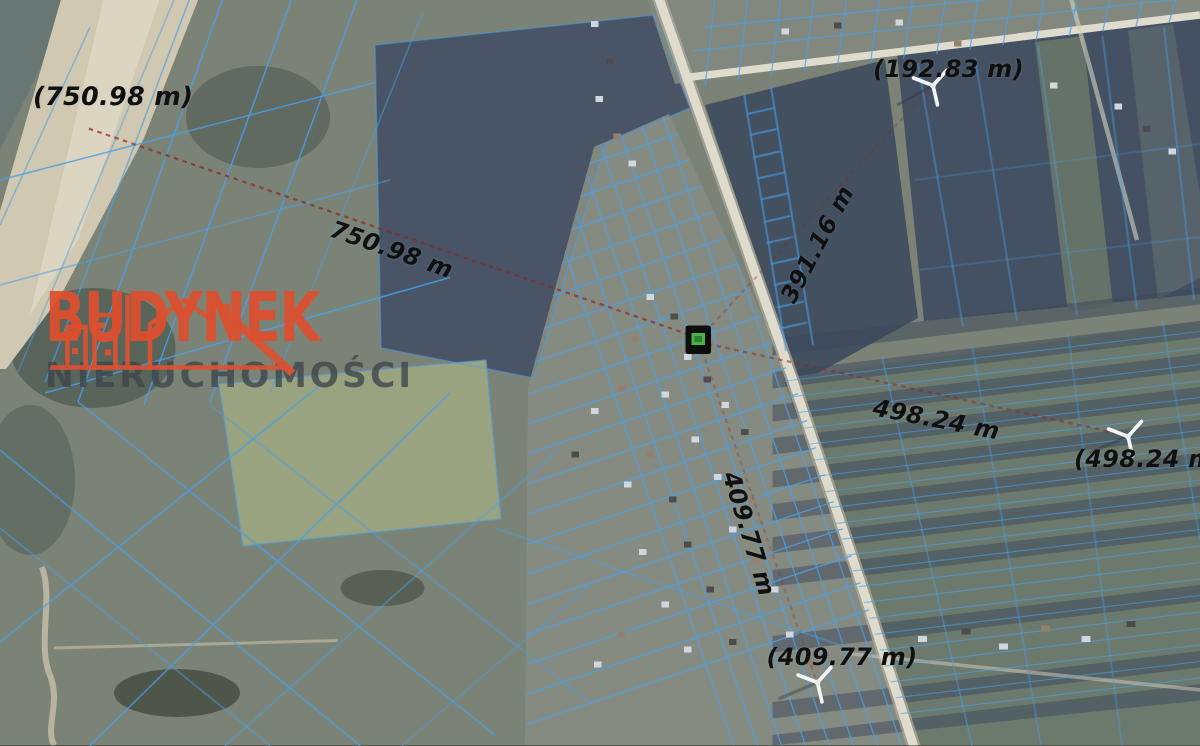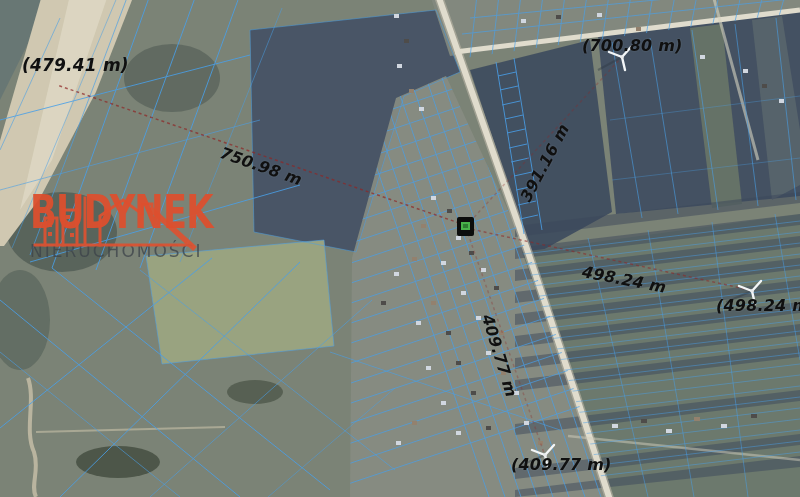--- a/index.html
+++ b/index.html
@@ -20,21 +20,21 @@
   .rotm62{transform:rotate(-62deg);transform-origin:left bottom;}
   .rot11{transform:rotate(11deg);transform-origin:left top;}
   .rot73{transform:rotate(73deg);transform-origin:left top;}
   #logo{position:absolute;left:30px;top:188px;width:200px;}
   #logo .brand{
     font-weight:700;font-size:44px;line-height:44px;color:#dd4f2e;
     transform:scale(0.80,1.04);transform-origin:left top;letter-spacing:-1px;
     margin-top:2px;opacity:.95;
   }
   #logo .subtitle{
-    font-weight:400;font-size:17px;line-height:19px;color:rgba(62,68,74,.78);
+    font-weight:700;font-size:23px;line-height:19px;color:rgba(62,68,74,.78);
     letter-spacing:2px;margin-top:8px;
   }
   .marker{position:absolute;left:457px;top:217px;width:17px;height:19px;
     background:#0c0d0c;border-radius:2px;}
   .marker .inner{position:absolute;left:4px;top:5px;width:9px;height:8px;background:#49b34a;}
   .marker .core{position:absolute;left:6px;top:7px;width:5px;height:4px;background:#2e7d31;}
 </style>
 </head>
 <body>
 
@@ -318,31 +318,31 @@
     <line x1="545" y1="455" x2="519" y2="466" stroke="#2e3742" stroke-width="2" opacity=".4"></line>
     <use href="#turbine" x="545" y="455"></use>
   </g>
 </svg>
 
 <div class="marker">
   <div class="inner"></div>
   <div class="core"></div>
 </div>
 
-<div class="lbl big" style="left:22px;top:55px;">(479.41 m)</div>
+<div class="lbl big" style="left:22px;top:55px;">(750.98 m)</div>
 <div class="lbl rot19" style="left:224px;top:143px;">750.98 m</div>
 
-<div class="lbl" style="left:582px;top:36px;">(700.80 m)</div>
+<div class="lbl" style="left:582px;top:36px;">(192.83 m)</div>
 <div class="lbl rotm62" style="left:533px;top:186px;">391.16 m</div>
 
 <div class="lbl rot11" style="left:584px;top:262px;">498.24 m</div>
 <div class="lbl" style="left:716px;top:296px;">(498.24 m)</div>
 
 <div class="lbl rot73" style="left:496px;top:312px;">409.77 m</div>
-<div class="lbl" style="left:511px;top:455px;">(409.77 m)</div>
+<div class="lbl" style="left:511px;top:428px;">(409.77 m)</div>
 
 <div id="logo">
   <svg width="175" height="65" viewBox="0 0 175 65">
     <g stroke="#dd5232" stroke-width="3" fill="none" opacity=".92" stroke-linecap="square">
       <path d="M5,57 L160,57"></path>
       <path d="M15,57 L15,30 L27,30 L27,57"></path>
       <rect x="18" y="35" width="4" height="4" fill="#dd5232" stroke="none"></rect>
       <rect x="18" y="44" width="4" height="4" fill="#dd5232" stroke="none"></rect>
       <path d="M33,57 L33,22 L47,22 L47,57"></path>
       <rect x="36" y="27" width="4" height="4" fill="#dd5232" stroke="none"></rect>

